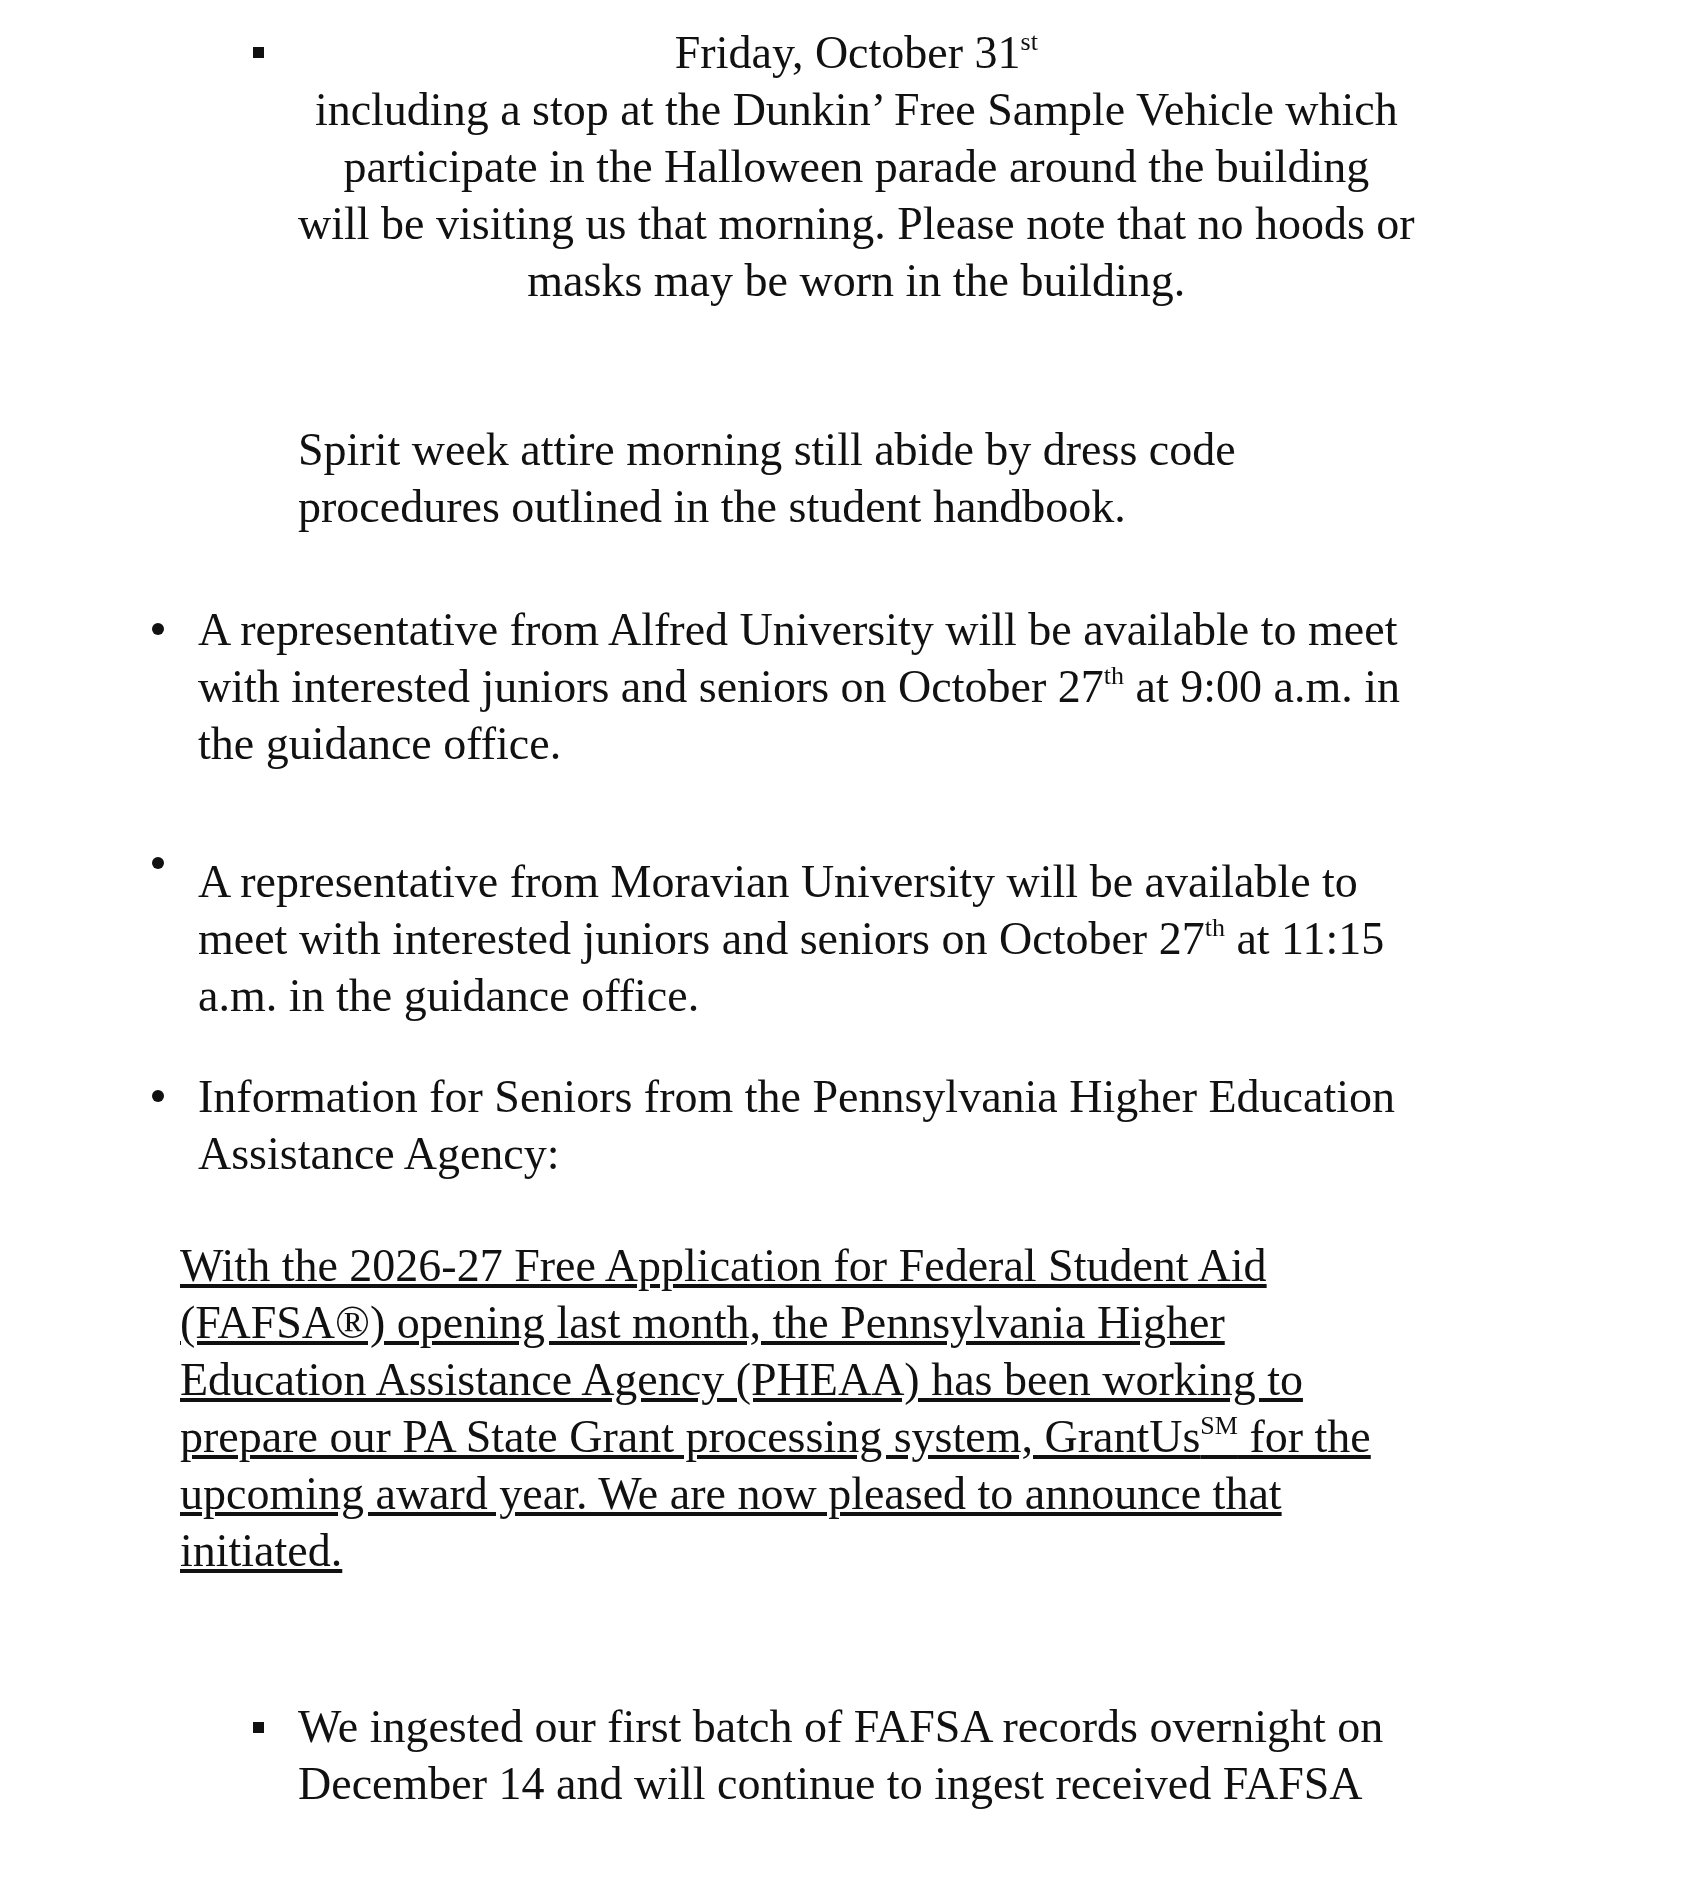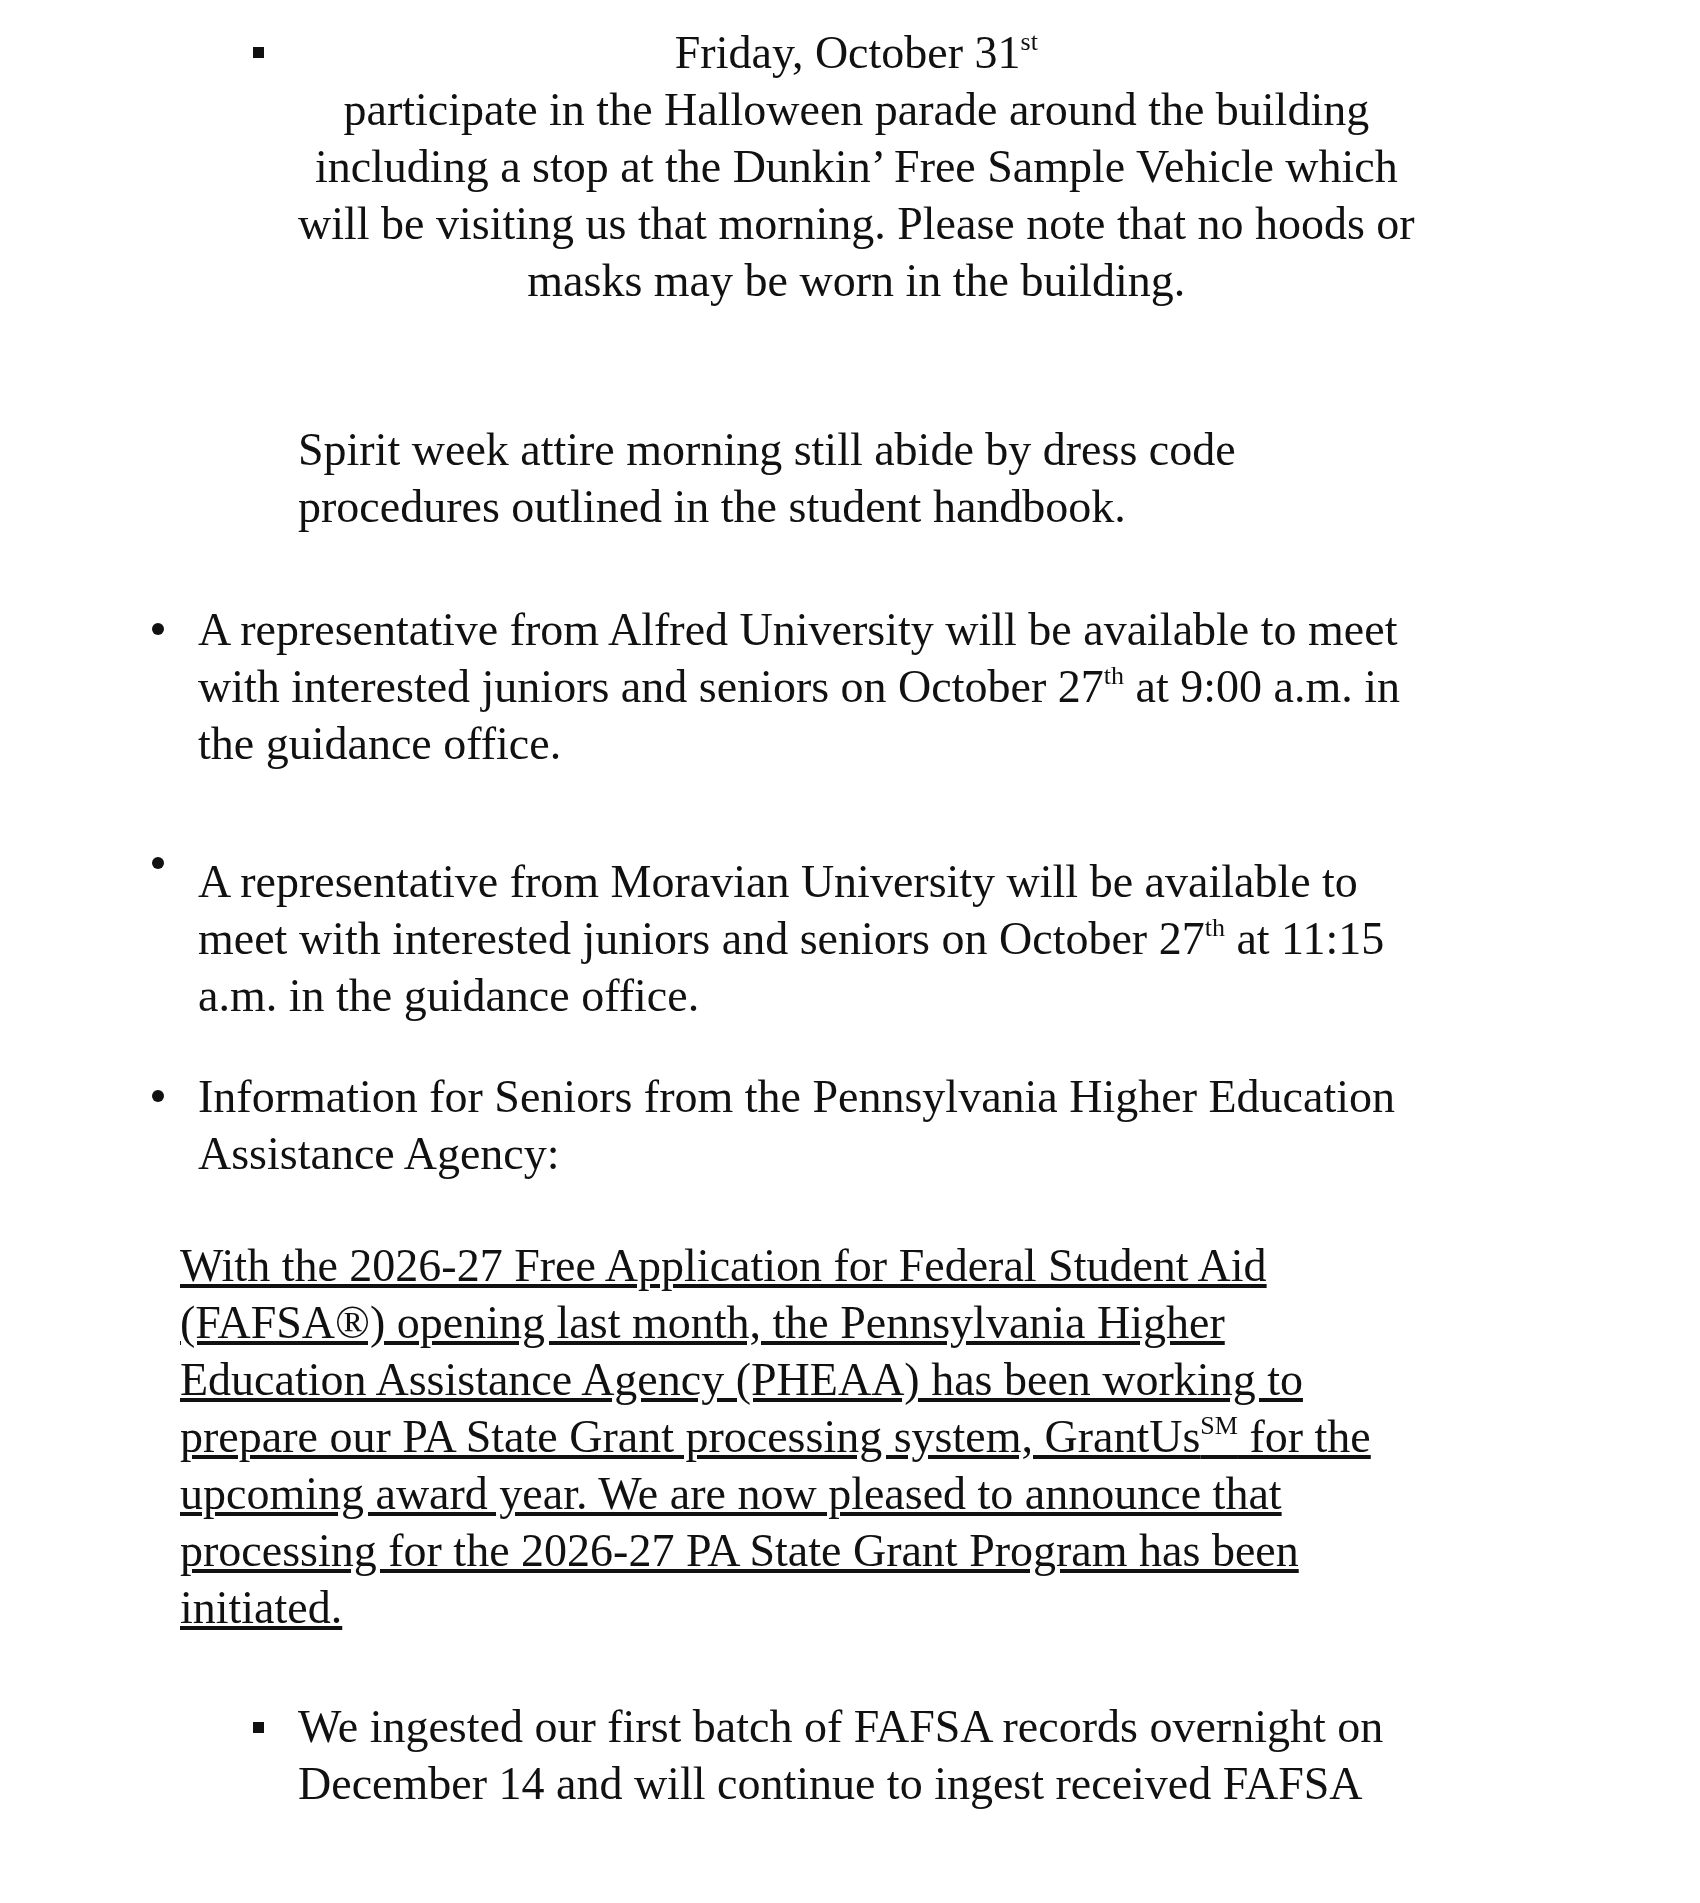--- a/index.html
+++ b/index.html
@@ -51,22 +51,22 @@
     }
   </style>
 </head>
 <body>
 
 <div class="page">
 
   <span class="square-bullet" style="left:253px; top:47px;"></span>
   <div class="line-block" style="left:298px; top:24px;text-align:center;">
     <div><span>Friday, October 31</span><span class="sup-span">st</span></div>
+    <div>including a stop at the Dunkin’ Free Sample Vehicle which</div>
     <div>participate in the Halloween parade around the building</div>
-    <div>including a stop at the Dunkin’ Free Sample Vehicle which</div>
     <div>will be visiting us that morning. Please note that no hoods or</div>
     <div>masks may be worn in the building.</div>
   </div>
 
   <div class="line-block" style="left:298px; top:421px;">
     <div>Spirit week attire morning still abide by dress code</div>
     <div>procedures outlined in the student handbook.</div>
   </div>
 
   <span class="round-bullet" style="left:152px; top:623px;"></span>
@@ -88,21 +88,20 @@
     <div>Information for Seniors from the Pennsylvania Higher Education</div>
     <div>Assistance Agency:</div>
   </div>
 
   <div class="line-block" style="left:180px; top:1237px;text-decoration:underline;">
     <div>With the 2026-27 Free Application for Federal Student Aid</div>
     <div>(FAFSA®) opening last month, the Pennsylvania Higher</div>
     <div>Education Assistance Agency (PHEAA) has been working to</div>
     <div><span>prepare our PA State Grant processing system, GrantUs</span><span class="sup-span">SM</span><span> for the</span></div>
     <div>upcoming award year. We are now pleased to announce that</div>
-    <div>processing for the 2026-27 PA State Grant Program has been</div>
     <div>initiated.</div>
   </div>
 
   <span class="square-bullet" style="left:253px; top:1722px;"></span>
   <div class="line-block" style="left:298px; top:1698px;">
     <div>We ingested our first batch of FAFSA records overnight on</div>
     <div>December 14 and will continue to ingest received FAFSA</div>
   </div>
 
 </div>

